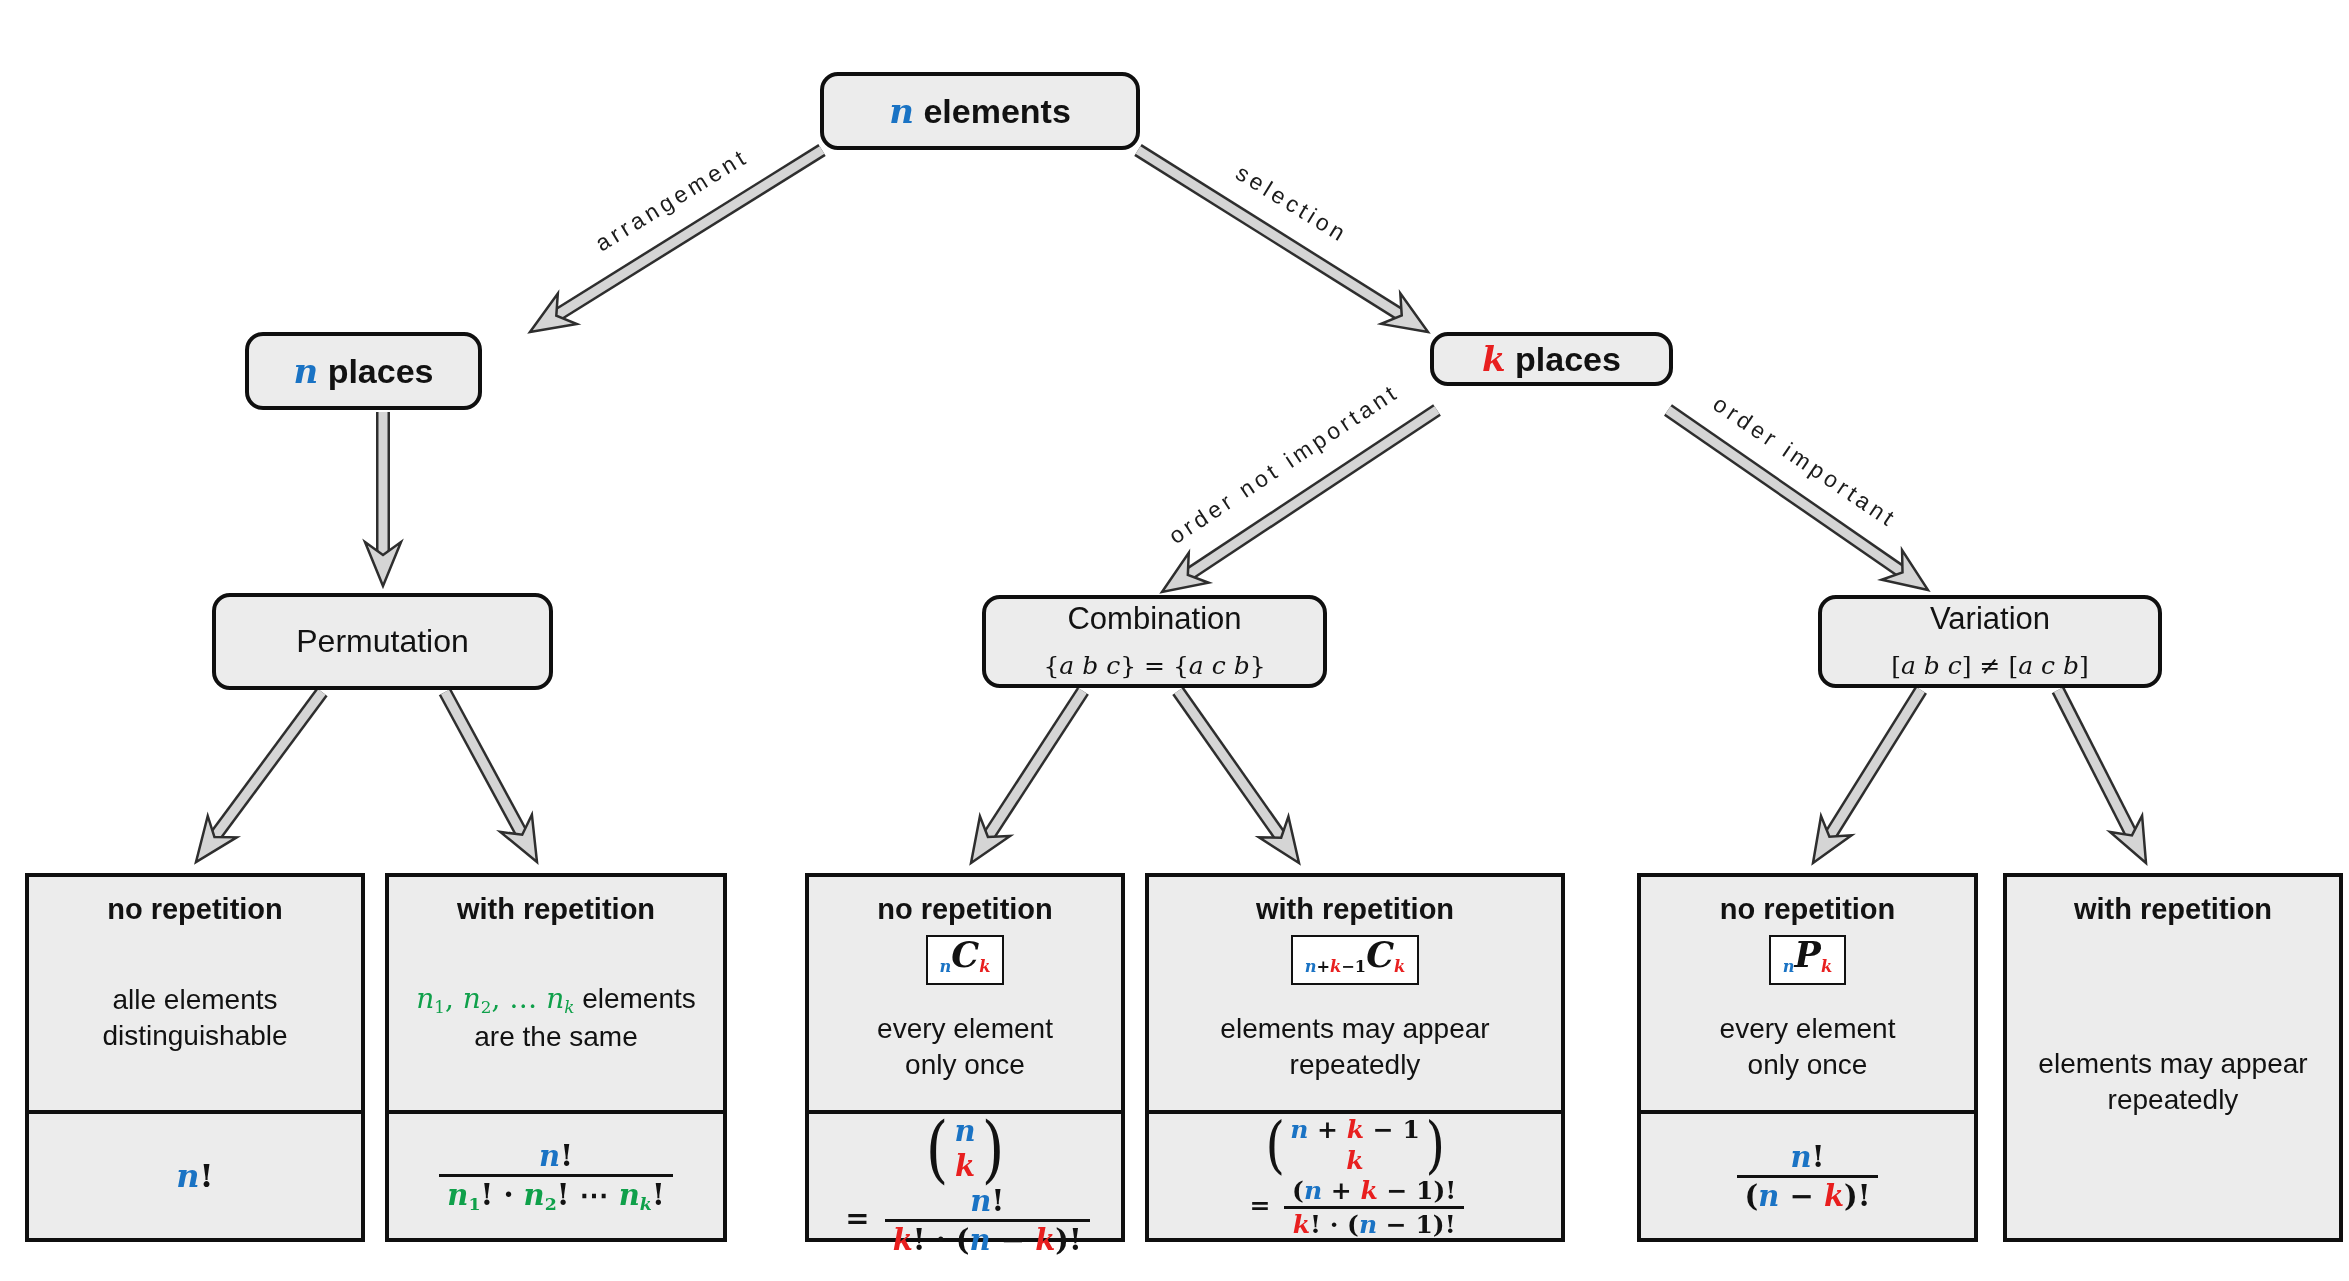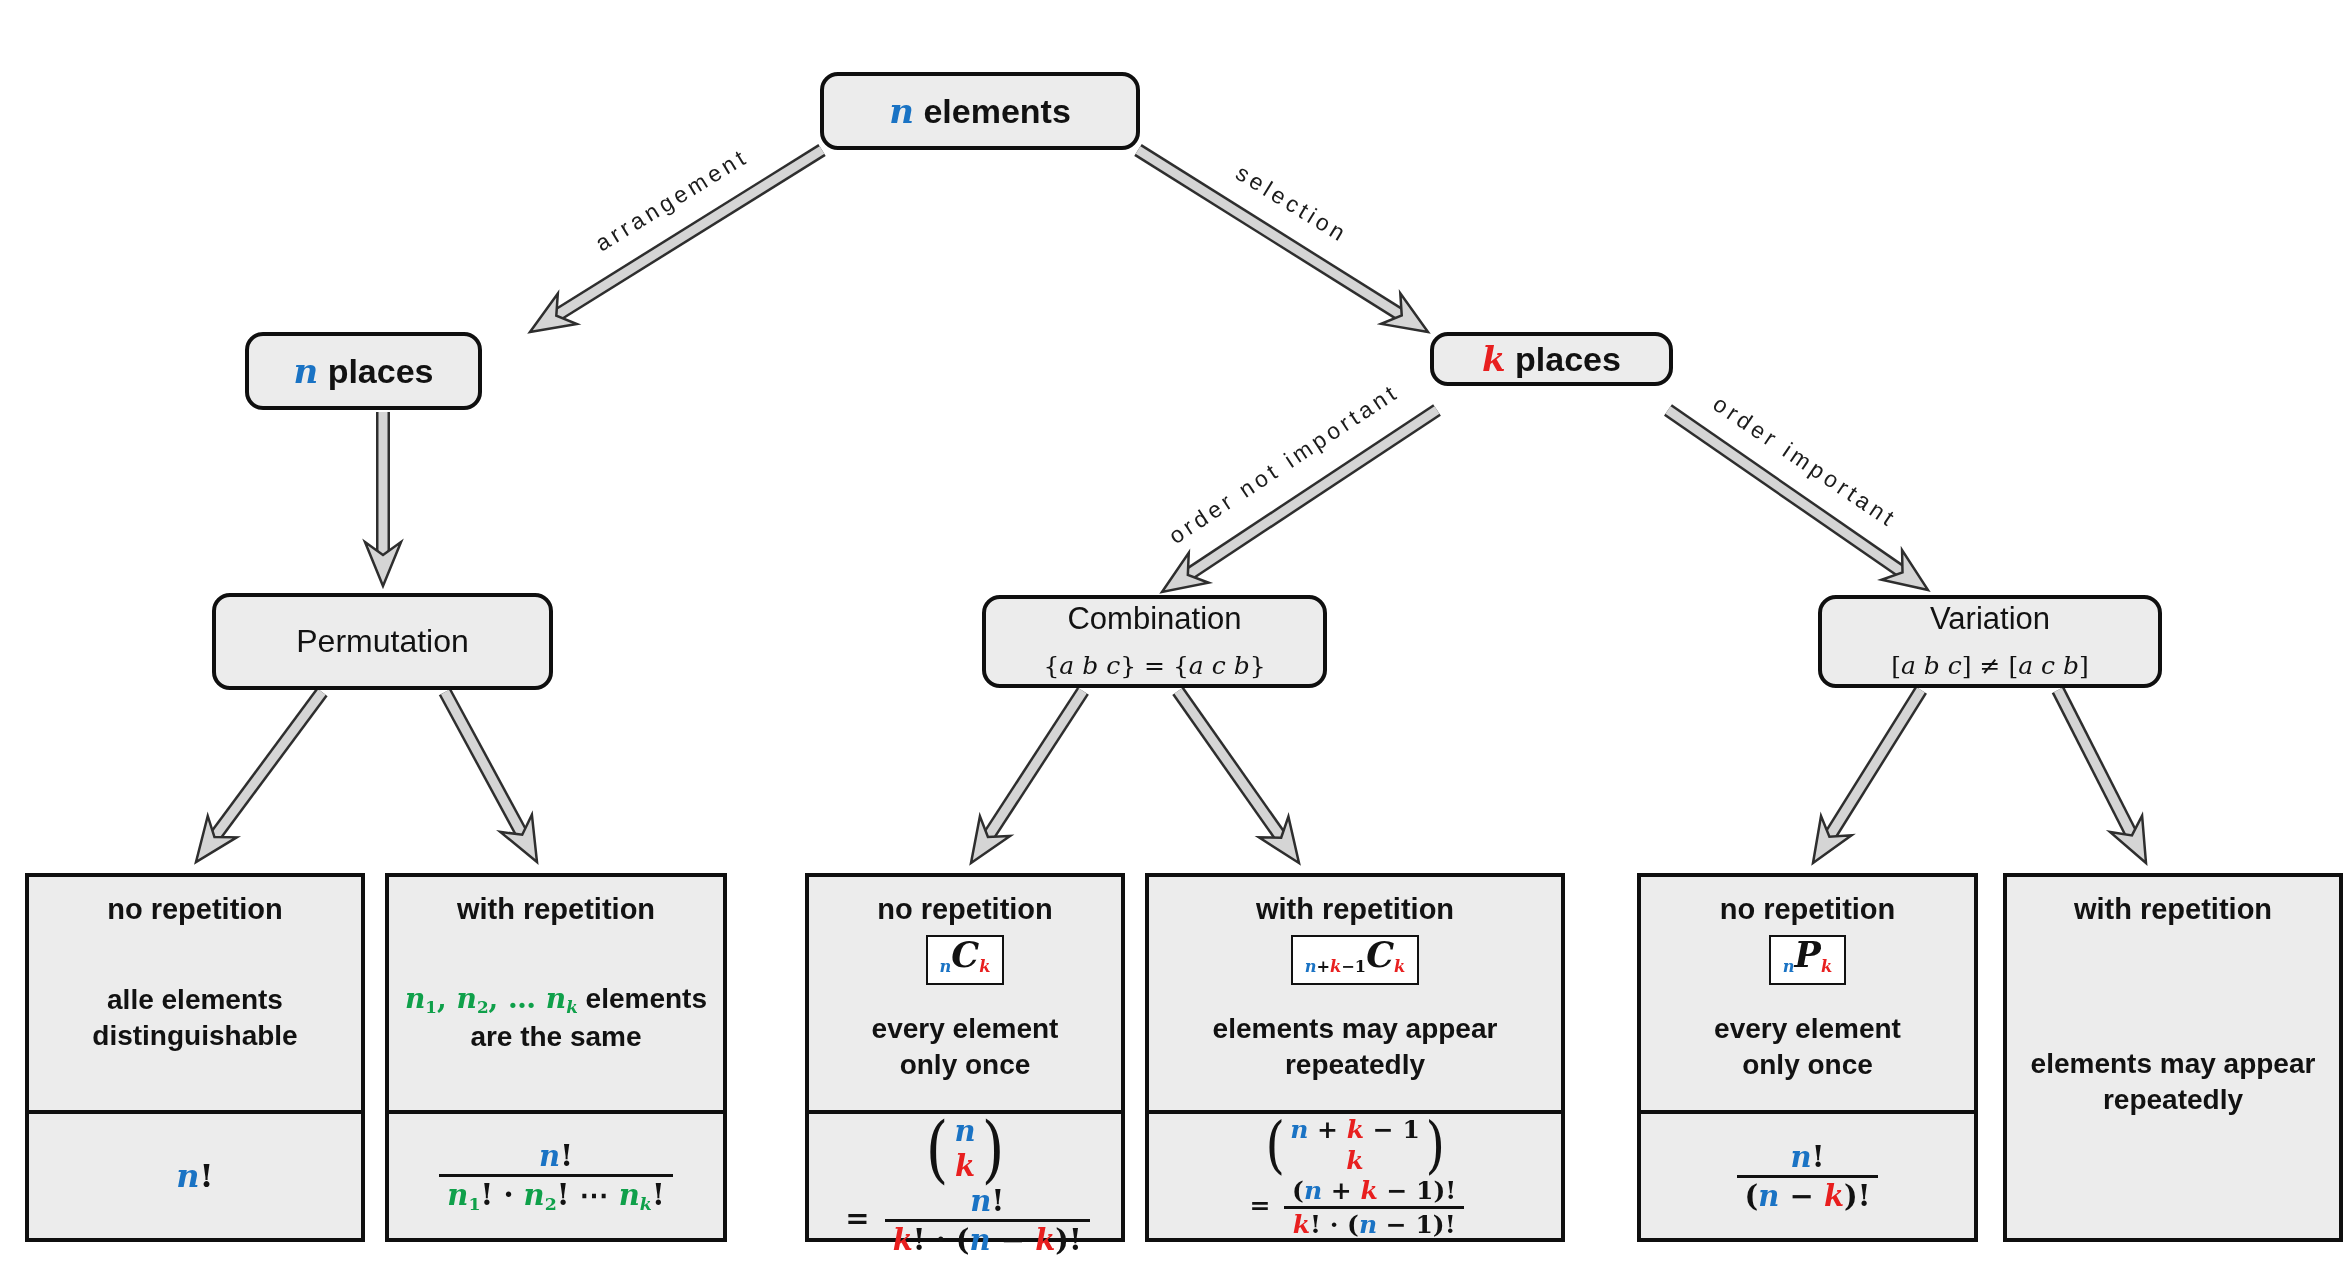--- a/index.html
+++ b/index.html
@@ -19,21 +19,21 @@
   .edge-label{position:absolute;font-size:23px;letter-spacing:4px;white-space:nowrap;color:#1c1c1c;}
 
   
   .leaf{position:absolute;top:873px;height:369px;background:#ececec;border:4px solid #0f0f0f;
         box-sizing:border-box;display:flex;flex-direction:column;}
   .leaf-top{flex:1;display:flex;flex-direction:column;align-items:center;padding-top:16px;min-height:0;}
   .leaf-title{font-weight:bold;font-size:29px;}
   .leaf-notation{margin-top:9px;}
   .notation-box{display:inline-block;background:#ffffff;border:2.5px solid #111;
                 padding:0 12px 6px 12px;font-size:27px;line-height:1.25;}
-  .leaf-desc{flex:1;display:grid;place-items:center;width:100%;font-weight:bold;}
+  .leaf-desc{flex:1;display:grid;place-items:center;width:100%;}
   .leaf-desc .rich{font-size:28px;line-height:1.3;text-align:center;}
   .leaf-formula{height:124px;border-top:4px solid #0f0f0f;display:grid;place-items:center;}
   .leaf-formula .rich{font-size:29px;text-align:center;}
   .leaf-formula.fsmall .rich{font-size:25px;}
   .leaf-formula.fbig .rich{font-size:32px;}
 
   
   .rich span{white-space:pre;}
   .math{font-family:"DejaVu Serif",serif;}
   .it{font-style:italic;}

